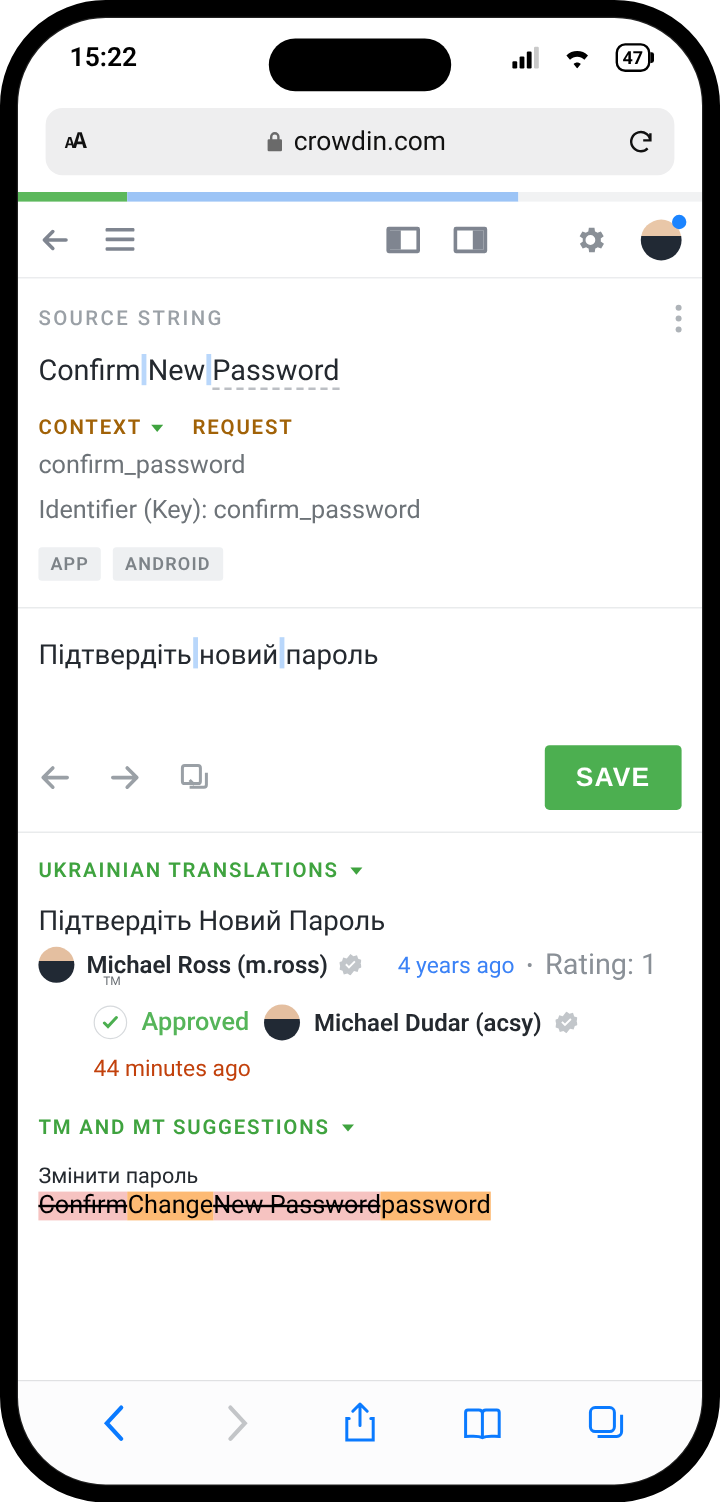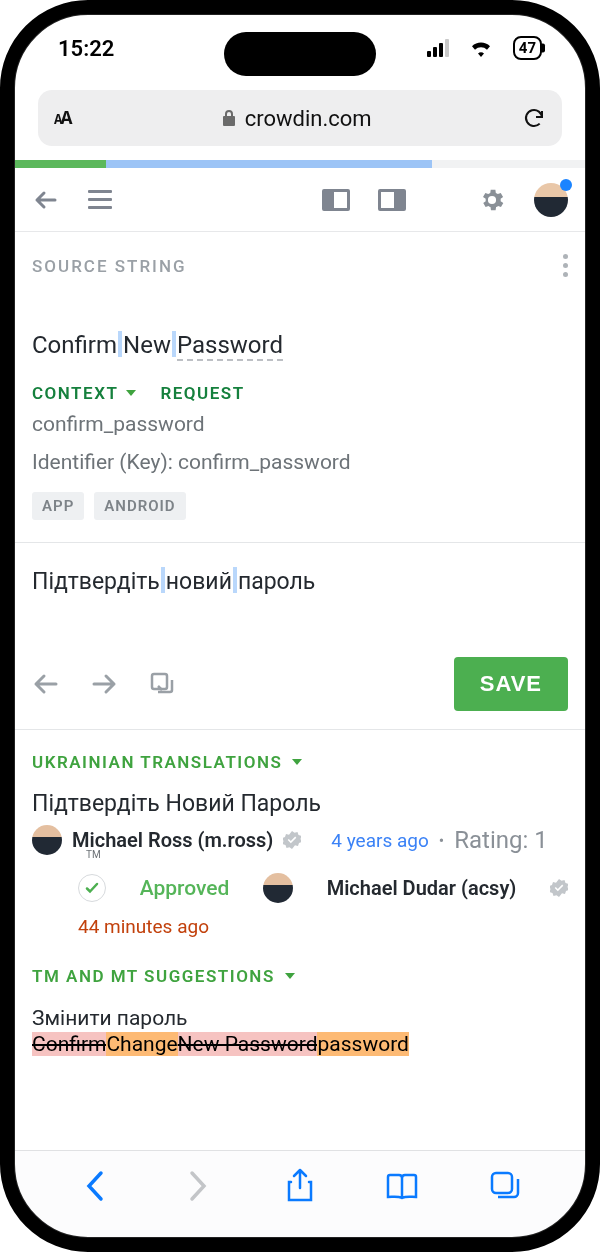--- a/index.html
+++ b/index.html
@@ -103,52 +103,52 @@
   .avatar-sm{width:30px;height:30px;border-radius:50%;background:linear-gradient(180deg,#e4bfa0 40%,#212934 40%);display:inline-block;flex-shrink:0;}
   .hamburger{display:flex;flex-direction:column;gap:5px;}
   .hamburger span{width:24px;height:3px;background:#7f8590;border-radius:1px;}
   .section-head{
     display:flex;align-items:center;justify-content:space-between;
     padding:22px 18px 10px;
     color:#9aa0a6; font-size:17px; letter-spacing:2px; font-weight:500;
   }
   .kebab{display:flex;flex-direction:column;gap:4px;}
   .kebab span{width:5px;height:5px;border-radius:50%;background:#aeb3b8;}
-  .source-string{padding:8px 18px 4px;font-size:24px;color:#24292f;margin-top:36px;}
+  .source-string{padding:8px 18px 4px;font-size:24px;color:#24292f;}
   .source-string .w{display:inline;}
   .source-string .w.und{border-bottom:2px dashed #bcbfc4;}
   .source-string .sep{display:inline-block;width:4px;height:26px;background:#b9d7fb;vertical-align:-4px;margin:0 1px;}
   .meta-row{display:flex;gap:24px;padding:20px 18px 6px;}
-  .meta-link{color:#15803d;font-size:17px;letter-spacing:1.5px;font-weight:600;display:flex;align-items:center;gap:8px;}
+  .meta-link{color:#a16207;font-size:17px;letter-spacing:1.5px;font-weight:600;display:flex;align-items:center;gap:8px;}
   .caret-down{width:0;height:0;border-left:5px solid transparent;border-right:5px solid transparent;border-top:6px solid #3fa33f;}
   .ident{padding:6px 18px 0;color:#6d7378;font-size:21px;line-height:1.5;}
   .tags{display:flex;gap:10px;padding:14px 18px 22px;}
   .tag{background:#eef0f2;color:#7d8388;font-size:15px;font-weight:600;letter-spacing:1px;padding:5px 10px;border-radius:3px;}
   .divider{height:1px;background:#e4e6e8;}
   .translation-input{padding:24px 18px 10px;font-size:23px;color:#24292f;}
   .translation-input .sep{display:inline-block;width:4px;height:26px;background:#b9d7fb;vertical-align:-4px;margin:0 1px;}
   .edit-toolbar{display:flex;align-items:center;padding:52px 18px 18px;gap:30px;}
   .et-icon{color:#9aa0a6;width:28px;height:28px;display:flex;align-items:center;justify-content:center;}
   .save-btn{margin-left:auto;background:#4caf50;color:#fff;border:none;border-radius:4px;font-size:22px;font-weight:700;letter-spacing:1px;padding:14px 26px;}
   .sect-title{color:#3fa33f;font-size:17px;letter-spacing:1.5px;font-weight:600;padding:22px 18px 10px;display:flex;align-items:center;gap:10px;}
   .trans-item{padding:8px 18px 0;}
   .trans-text{font-size:23px;color:#24292f;}
   .trans-meta{display:flex;align-items:center;gap:10px;padding-top:8px;flex-wrap:wrap;}
   .author{font-size:20px;font-weight:600;color:#24292f;}
   .verified{width:18px;height:18px;}
   .time{color:#3b82f6;font-size:19px;}
   .bullet{color:#8a9097;}
   .rating{color:#8a9097;font-size:24px;}
   .tm-badge{position:absolute;font-size:10px;color:#6b7075;left:54px;margin-top:28px;}
-  .approval{display:flex;align-items:center;gap:12px;padding:18px 18px 6px 64px;flex-wrap:wrap;justify-content:space-between;}
+  .approval{display:flex;align-items:center;gap:12px;padding:18px 18px 6px 64px;flex-wrap:wrap;}
   .check-pill{width:28px;height:28px;border:1px solid #d7dadd;border-radius:14px;display:flex;align-items:center;justify-content:center;color:#4caf50;font-size:16px;}
   .approved-label{color:#55b559;font-size:21px;font-weight:500;}
   .approver{font-size:20px;font-weight:600;color:#24292f;}
   .minutes{padding:6px 18px 6px 64px;color:#c2410c;font-size:19px;}
-  .tm-item{padding:10px 18px 0;font-size:21px;color:#24292f;}
+  .tm-item{padding:10px 18px 0;font-size:18px;color:#24292f;}
   .diffline{padding:2px 18px 0;font-size:21px;display:flex;flex-wrap:wrap;gap:0;}
   .diff-del{background:#f6c3c1;text-decoration:line-through;}
   .diff-add{background:#fdba74;}
   
   .safaribar{
     position:absolute;bottom:0;left:0;right:0;height:88px;
     display:flex;align-items:center;justify-content:space-around;
     border-top:1px solid #e0e1e3;background:#fcfcfd;
     padding:0 30px 18px;
   }

